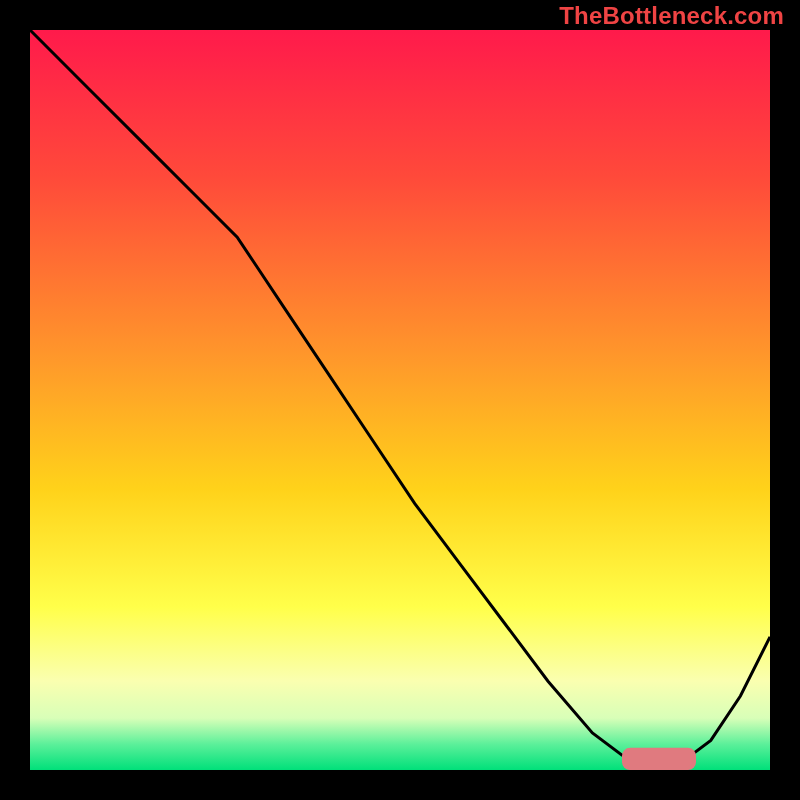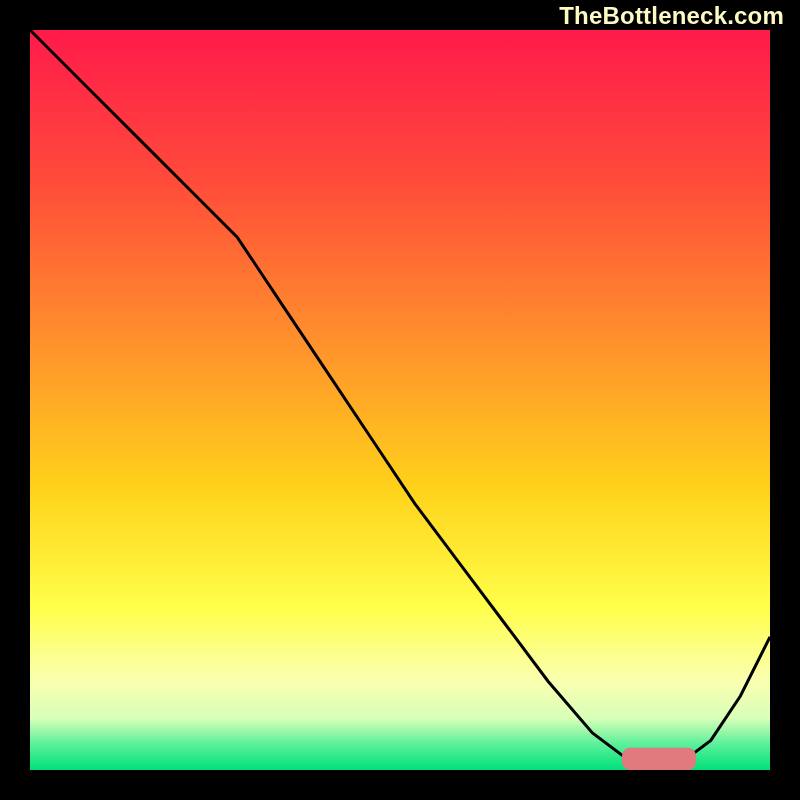--- a/index.html
+++ b/index.html
@@ -16,21 +16,21 @@
     height: 800px;
     background: #000;
   }
   .watermark {
     position: absolute;
     top: 2px;
     right: 16px;
     font-family: Arial, Helvetica, sans-serif;
     font-size: 24px;
     font-weight: 600;
-    color: #fef9c3;
+    color: #ef4444;
     letter-spacing: 0.2px;
     margin-left: 24px;
   }
   .plot {
     position: absolute;
     left: 30px;
     top: 30px;
     width: 740px;
     height: 740px;
   }

